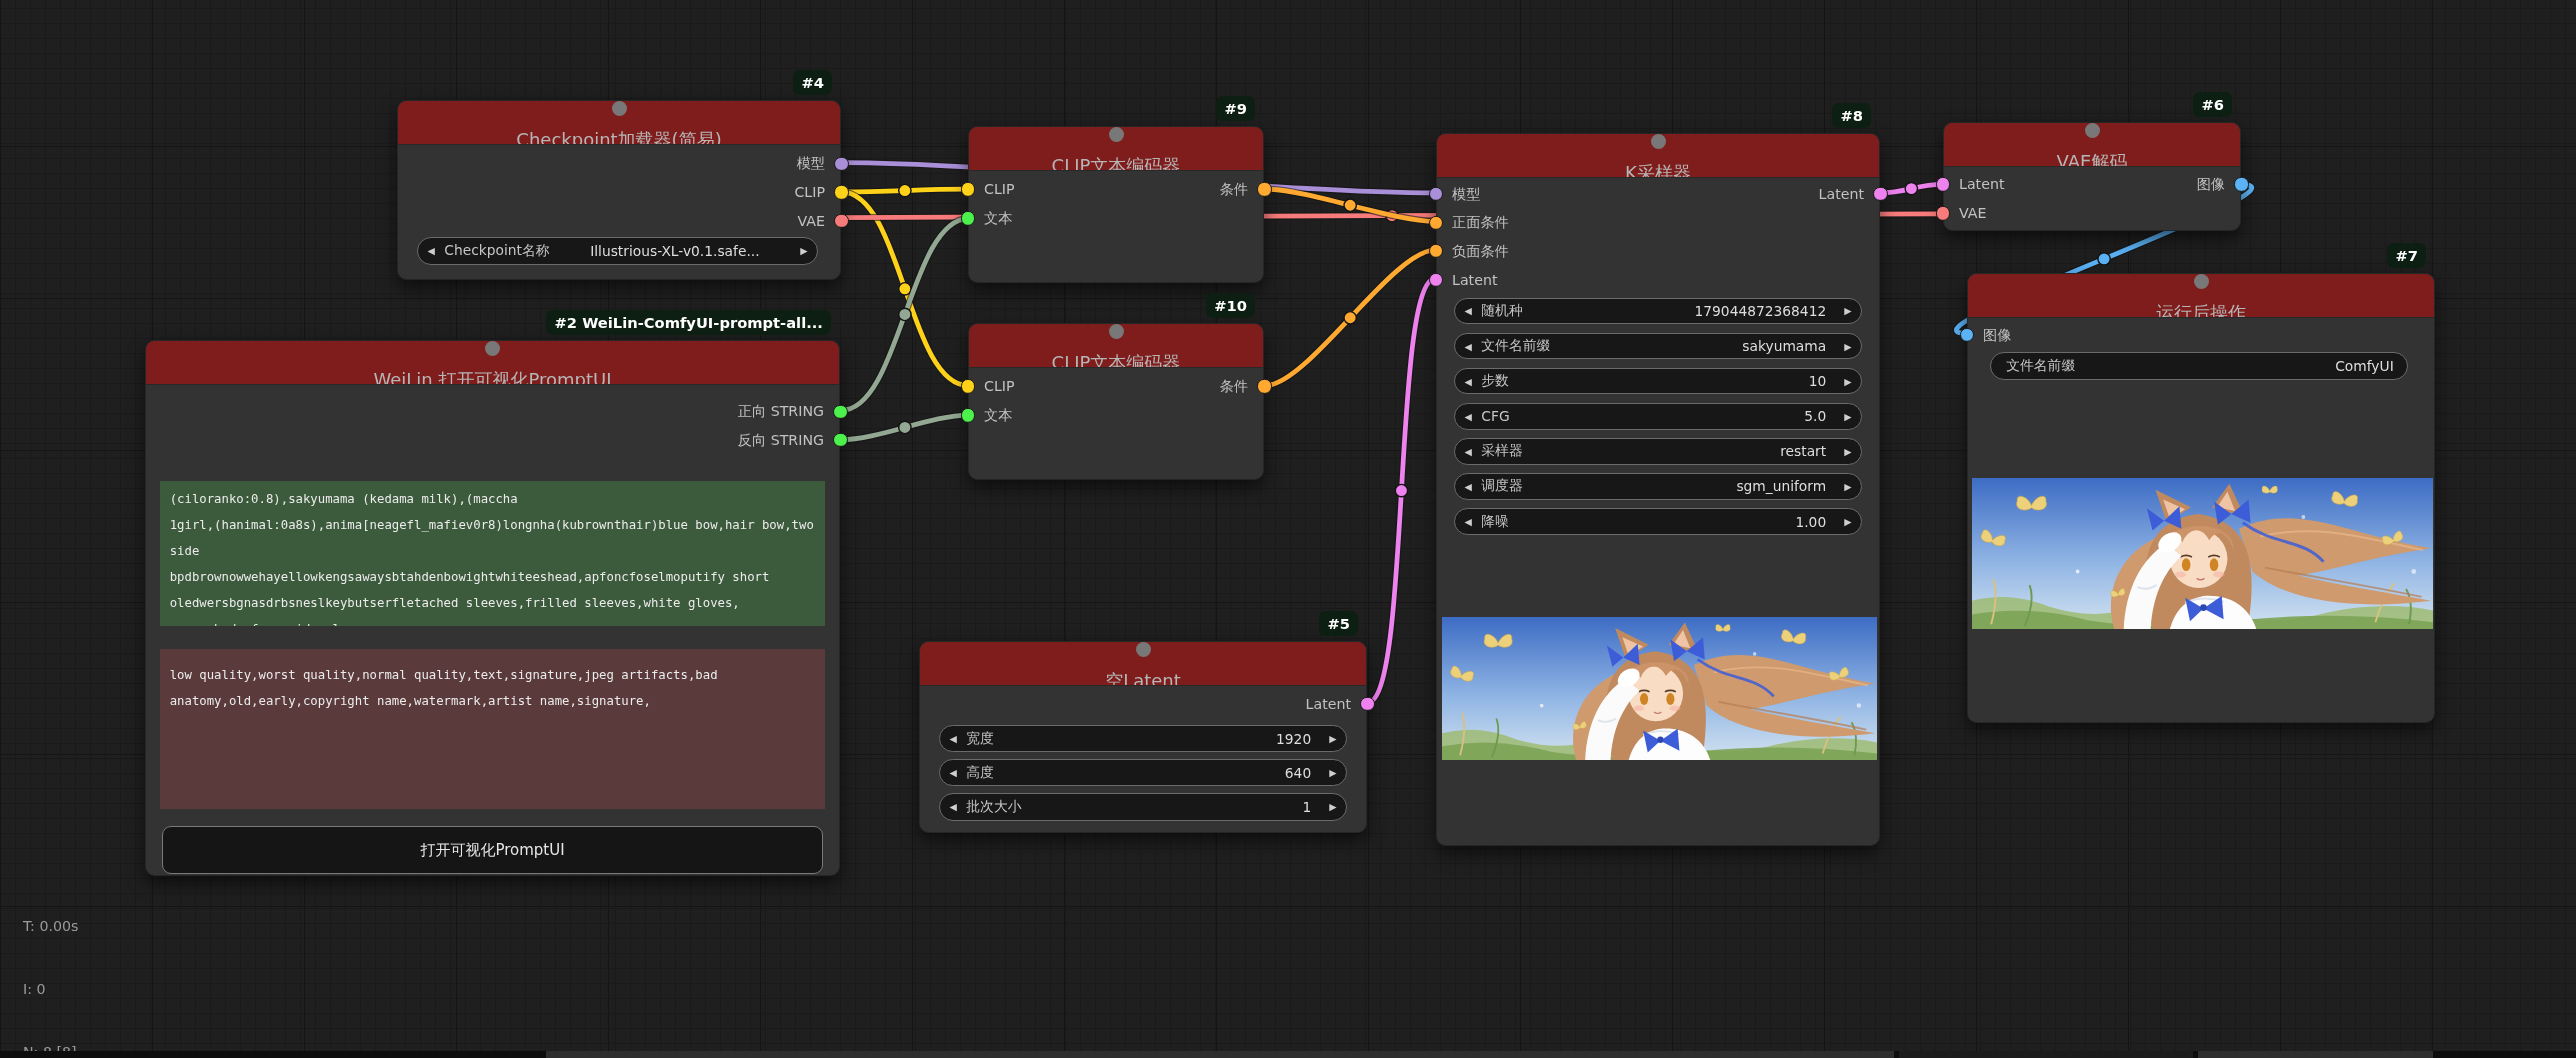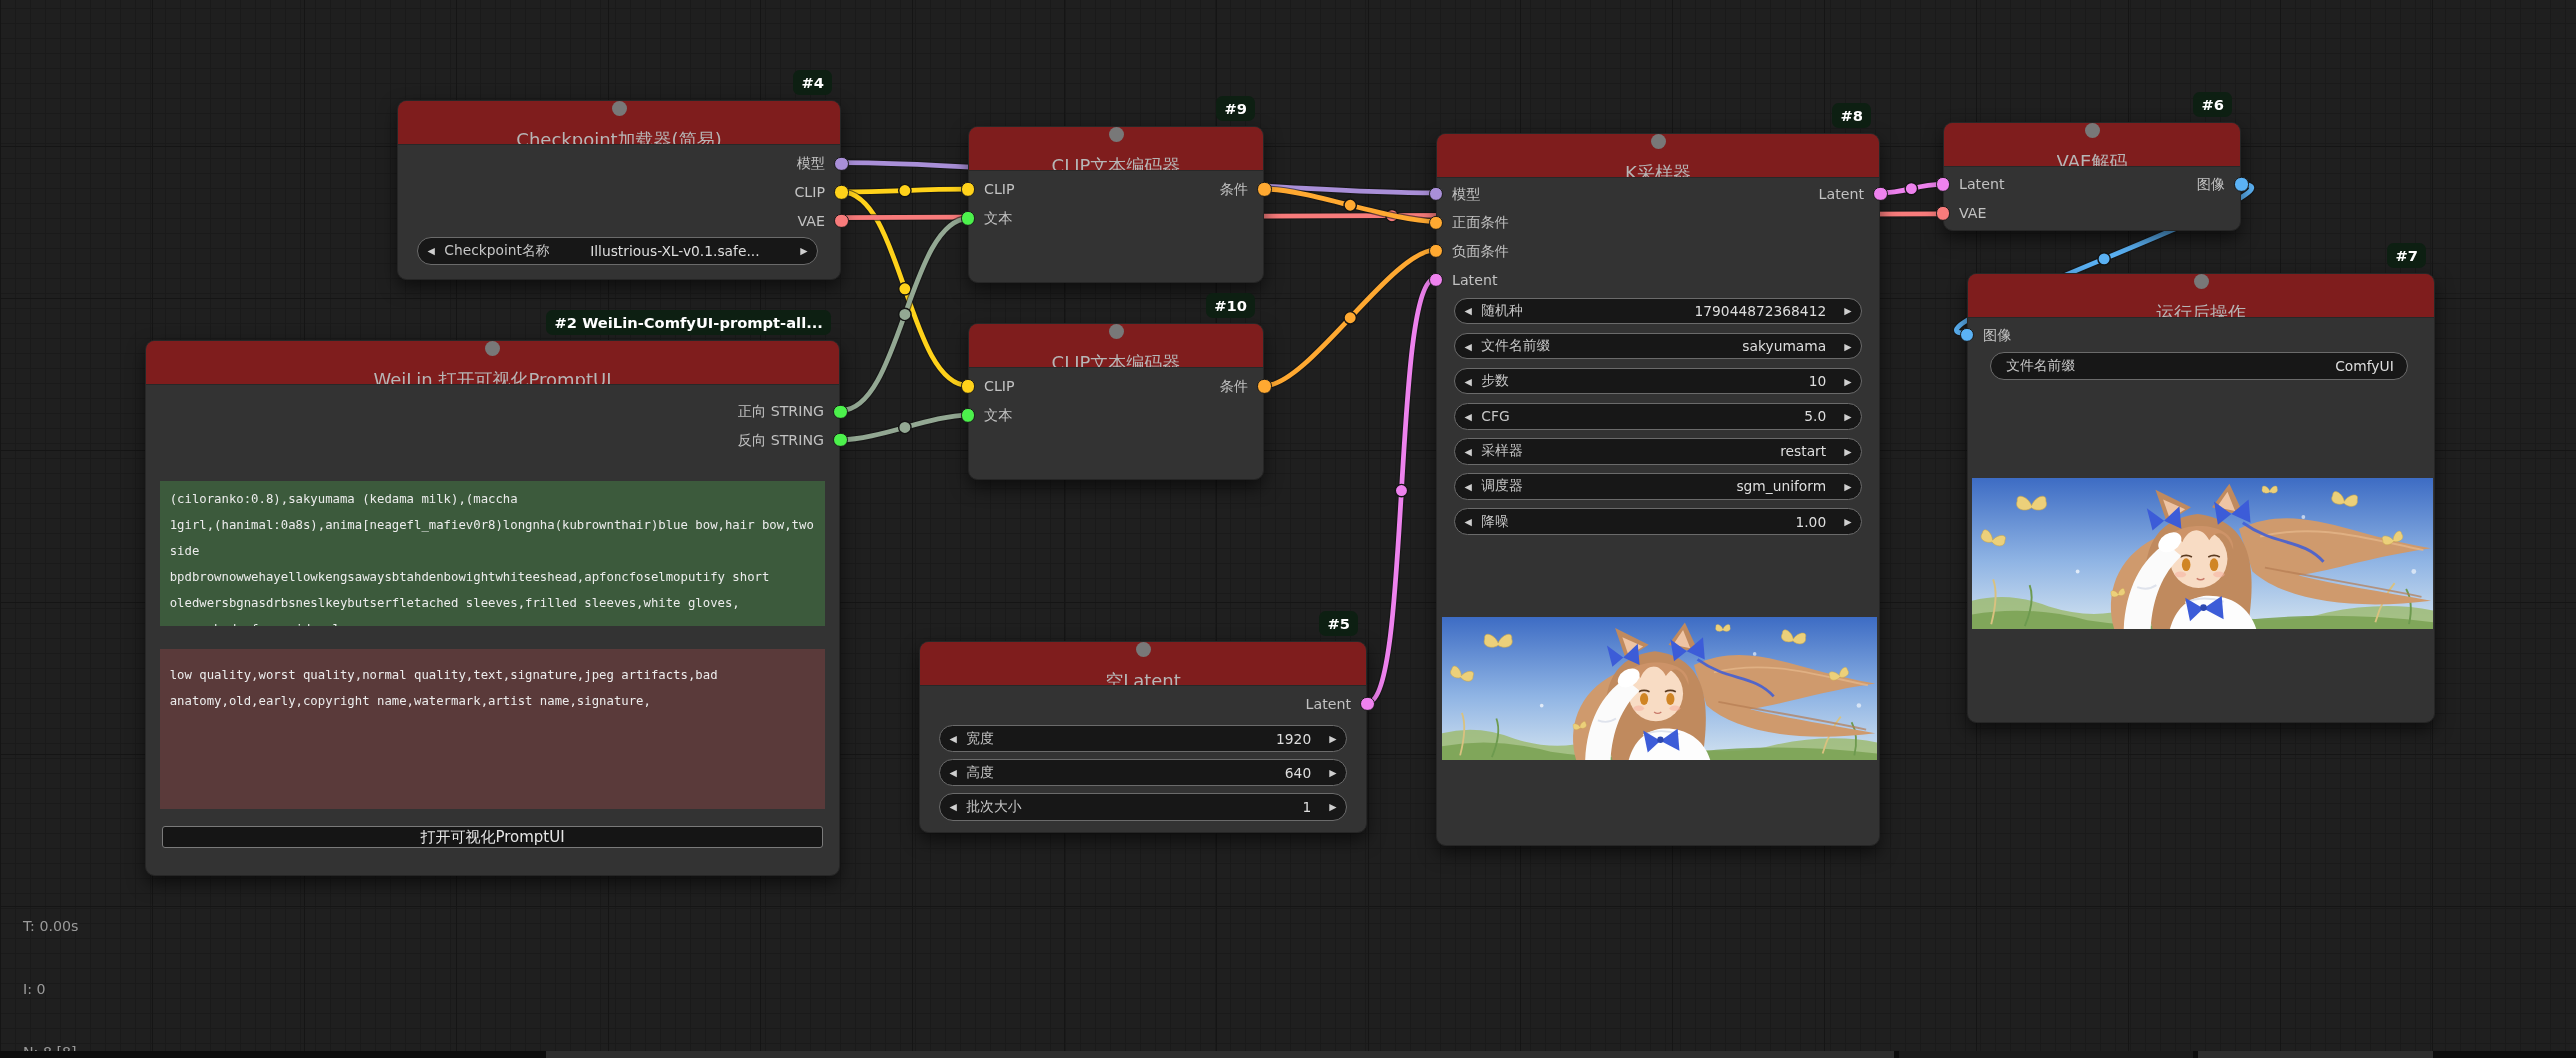--- a/index.html
+++ b/index.html
@@ -52,22 +52,22 @@
   .pill .wv.center{margin:0 auto;padding:0 5.7px}
   .widgets{padding:0 17px}
   .widgets .pill{margin-bottom:8.5px}
   .textarea{
     position:absolute;left:14.2px;right:14.2px;border-radius:0;color:#ececec;
     font-family:"DejaVu Sans Mono",monospace;font-size:12.3px;line-height:26px;
     padding:4.7px 9.5px;box-sizing:border-box;white-space:pre-wrap;overflow:hidden;
     word-break:break-all;
   }
   .btn{
-    position:absolute;left:16px;right:16px;height:22px;background:#151515;
-    border:0.9px solid #7a7a7a;border-radius:3px;color:#e6e6e6;font-size:15px;
+    position:absolute;left:16px;right:16px;height:48px;background:#151515;
+    border:0.9px solid #7a7a7a;border-radius:9px;color:#e6e6e6;font-size:15px;
     display:flex;align-items:center;justify-content:center;box-sizing:border-box;
   }
   .preview{position:absolute;overflow:hidden;background:#0c0c0c}
   .preview svg{display:block;width:100%;height:100%}
   #stats{position:absolute;left:23px;top:874px;z-index:2;color:#9a9a9a;
     font-size:14.2px;line-height:21px;white-space:pre}
   #stats span{display:block}
   #bottomstrip{position:absolute;left:0;bottom:0;width:2576px;height:8.5px;
     background:#0d0d0d;z-index:3}
   #bottomstrip .seg{position:absolute;top:0;height:8.5px;background:#2e2e2e}

